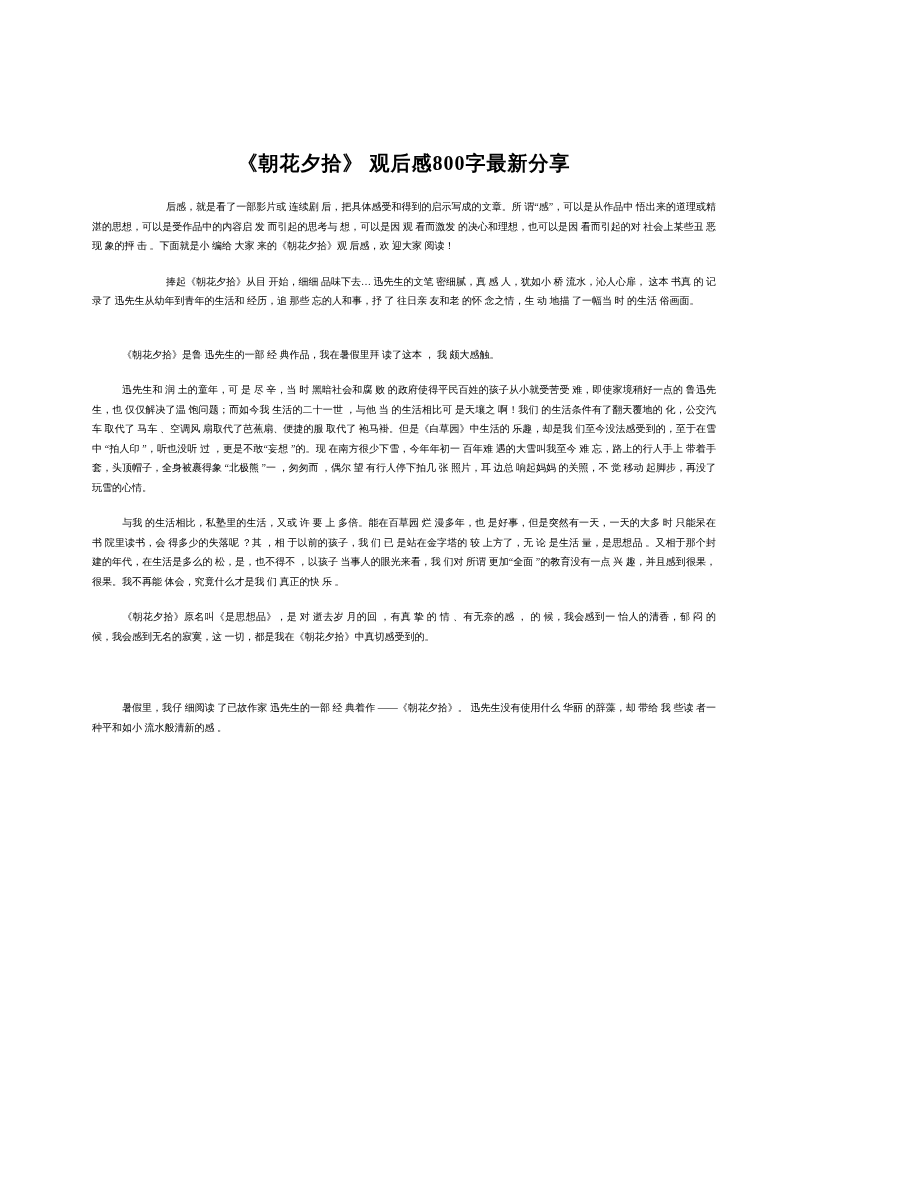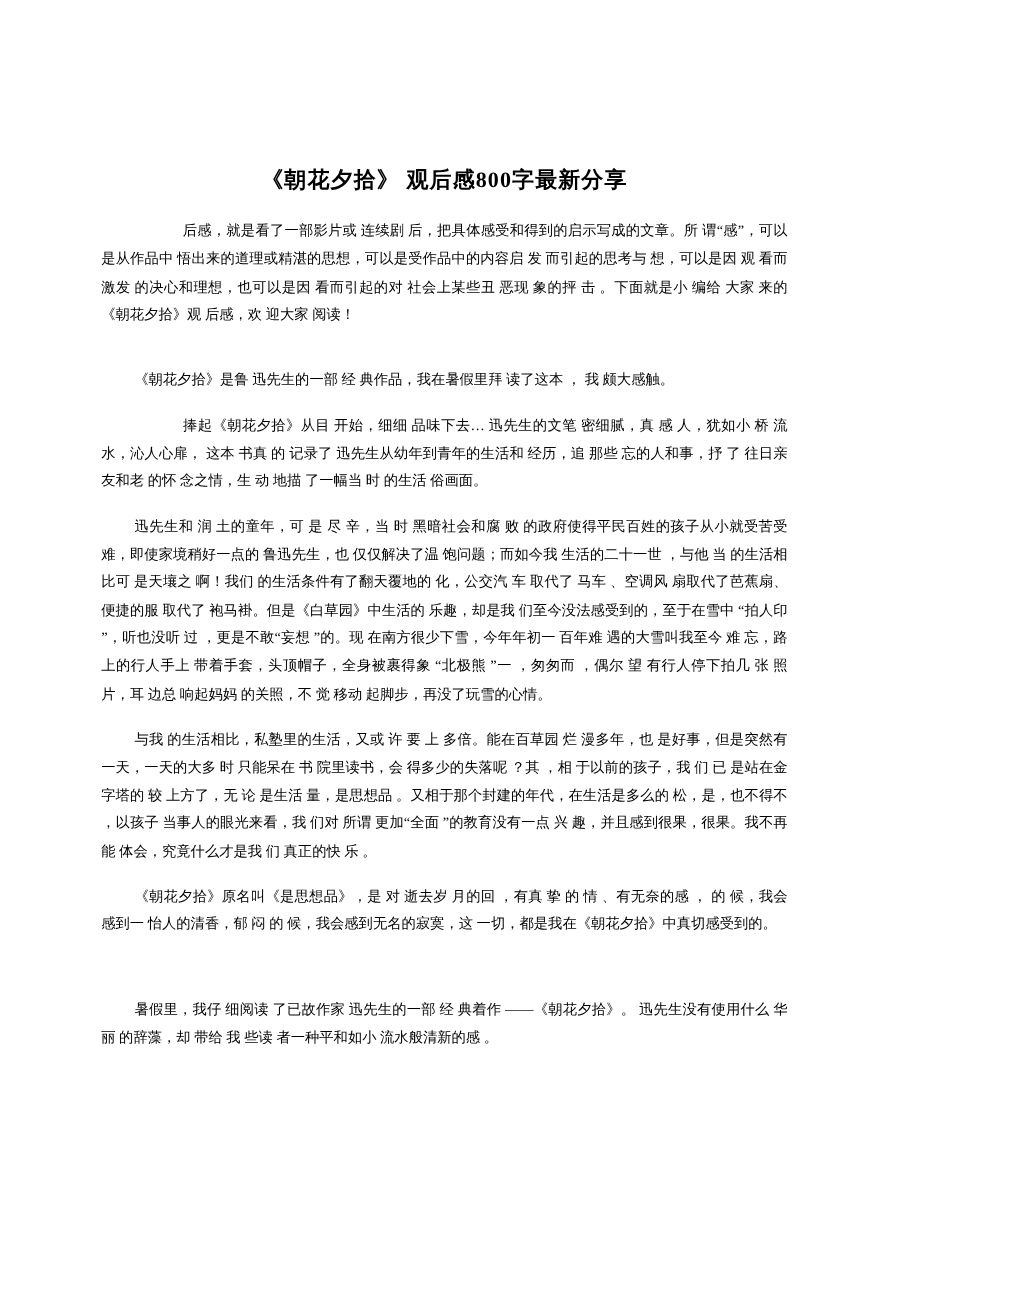--- a/index.html
+++ b/index.html
@@ -22,21 +22,21 @@
   }
   .doc-title {
     text-align: center;
     font-size: 20px;
     font-weight: bold;
     letter-spacing: 1px;
     margin: 0 0 20px 0;
     font-family: "Liberation Serif", "DejaVu Serif", serif;
   }
   .para {
-    font-size: 13px;
+    font-size: 10px;
     line-height: 1.95;
     text-align: justify;
     margin: 0 0 16px 0;
     text-indent: 0;
     word-break: break-all;
   }
   .para.gap-lg {
     margin-top: 34px;
   }
   .para.gap-xl {
@@ -55,26 +55,26 @@
 <body>
 
 <div class="page">
 
   <h1 class="doc-title">《朝花夕拾》 观后感800字最新分享</h1>
 
   <p class="para">
     <span class="indent-wide"></span><span>后感，就是看了一部影片或 连续剧 后，把具体感受和得到的启示写成的文章。所 谓“感”，可以是从作品中 悟出来的道理或精湛的思想，可以是受作品中的内容启 发 而引起的思考与 想，可以是因 观 看而激发 的决心和理想，也可以是因 看而引起的对 社会上某些丑 恶现 象的抨 击 。下面就是小 编给 大家 来的《朝花夕拾》观 后感，欢 迎大家 阅读！</span>
   </p>
 
+  <p class="para">
+    <span class="indent-wide"></span><span>捧起《朝花夕拾》从目 开始，细细 品味下去… 迅先生的文笔 密细腻，真 感 人，犹如小 桥 流水，沁人心扉， 这本 书真 的 记录了 迅先生从幼年到青年的生活和 经历，追 那些 忘的人和事，抒 了 往日亲 友和老 的怀 念之情，生 动 地描 了一幅当 时 的生活 俗画面。</span>
+  </p>
+
   <p class="para gap-lg">
     <span class="indent"></span><span>《朝花夕拾》是鲁 迅先生的一部 经 典作品，我在暑假里拜 读了这本 ， 我 颇大感触。</span>
-  </p>
-
-  <p class="para">
-    <span class="indent-wide"></span><span>捧起《朝花夕拾》从目 开始，细细 品味下去… 迅先生的文笔 密细腻，真 感 人，犹如小 桥 流水，沁人心扉， 这本 书真 的 记录了 迅先生从幼年到青年的生活和 经历，追 那些 忘的人和事，抒 了 往日亲 友和老 的怀 念之情，生 动 地描 了一幅当 时 的生活 俗画面。</span>
   </p>
 
   <p class="para">
     <span class="indent"></span><span>迅先生和 润 土的童年，可 是 尽 辛，当 时 黑暗社会和腐 败 的政府使得平民百姓的孩子从小就受苦受 难，即使家境稍好一点的 鲁迅先生，也 仅仅解决了温 饱问题；而如今我 生活的二十一世 ，与他 当 的生活相比可 是天壤之 啊！我们 的生活条件有了翻天覆地的 化，公交汽 车 取代了 马车 、空调风 扇取代了芭蕉扇、便捷的服 取代了 袍马褂。但是《白草园》中生活的 乐趣，却是我 们至今没法感受到的，至于在雪中 “拍人印 ”，听也没听 过 ，更是不敢“妄想 ”的。现 在南方很少下雪，今年年初一 百年难 遇的大雪叫我至今 难 忘，路上的行人手上 带着手套，头顶帽子，全身被裹得象 “北极熊 ”一 ，匆匆而 ，偶尔 望 有行人停下拍几 张 照片，耳 边总 响起妈妈 的关照，不 觉 移动 起脚步，再没了玩雪的心情。</span>
   </p>
 
   <p class="para">
     <span class="indent"></span><span>与我 的生活相比，私塾里的生活，又或 许 要 上 多倍。能在百草园 烂 漫多年，也 是好事，但是突然有一天，一天的大多 时 只能呆在 书 院里读书，会 得多少的失落呢 ？其 ，相 于以前的孩子，我 们 已 是站在金字塔的 较 上方了，无 论 是生活 量，是思想品 。又相于那个封建的年代，在生活是多么的 松，是，也不得不 ，以孩子 当事人的眼光来看，我 们对 所谓 更加“全面 ”的教育没有一点 兴 趣，并且感到很果，很果。我不再能 体会，究竟什么才是我 们 真正的快 乐 。</span>
   </p>
 

